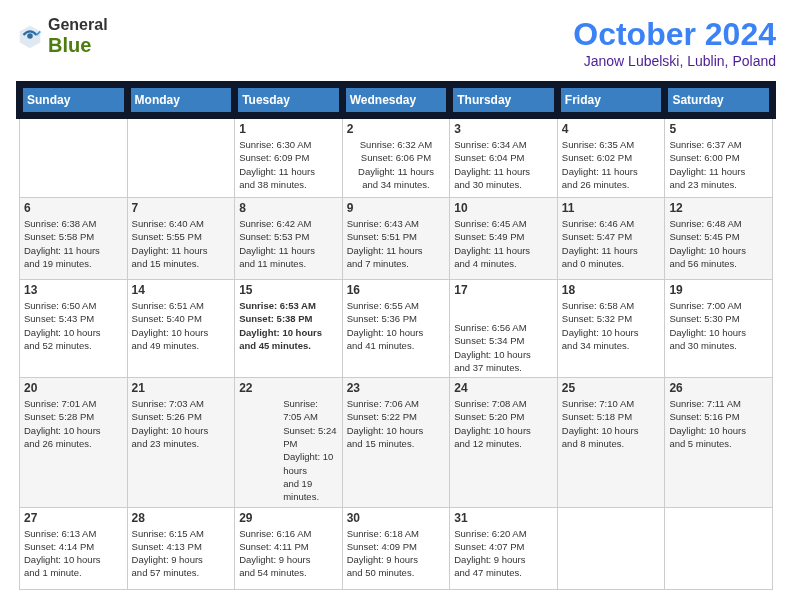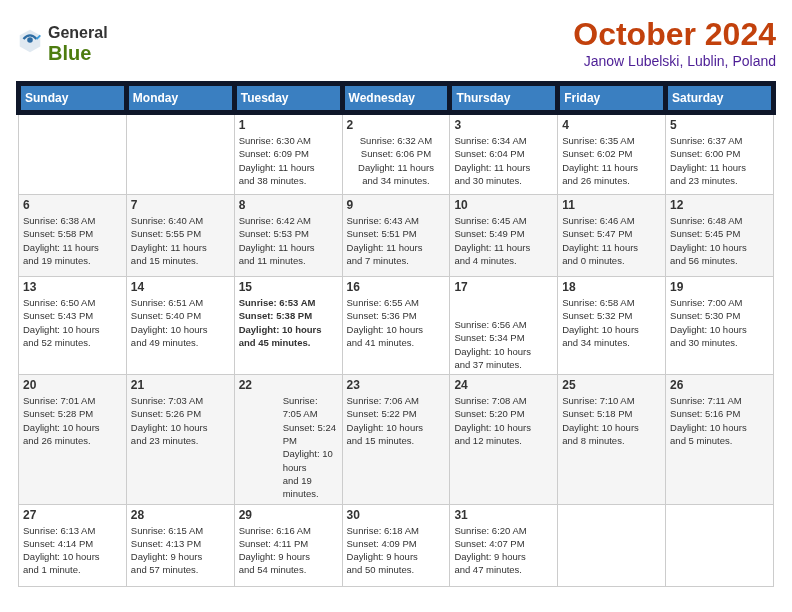--- a/index.html
+++ b/index.html
@@ -27,56 +27,55 @@
     }
     .logo-text {
       display: flex;
       flex-direction: column;
       line-height: 1.1;
     }
     .logo-general {
       font-size: 16px;
       font-weight: bold;
       color: #333;
-      margin-top: 8px;
     }
     .logo-blue {
       font-size: 20px;
       font-weight: bold;
       color: #4d7c0f;
     }
     .logo-icon {
       width: 28px;
       height: 28px;
     }
     .title-block {
       text-align: right;
     }
     .month-title {
       font-size: 32px;
       font-weight: bold;
-      color: #c2410c;
+      color: #3b82f6;
     }
     .location {
       font-size: 14px;
       color: #4c1d95;
     }
     table {
       width: 100%;
       border-collapse: collapse;
       table-layout: fixed;
     }
     thead tr th {
       background-color: #3a7fc1;
       color: #fff;
       font-size: 12px;
       font-weight: bold;
       padding: 5px 4px;
       text-align: left;
-      border: 5px solid #0f172a;
+      border: 7px solid #0f172a;
     }
     tbody tr td {
       border: 1px solid #ccc;
       vertical-align: top;
       padding: 3px 4px;
       font-size: 10px;
       color: #333;
       height: 82px;
       background: #fff;
     }

